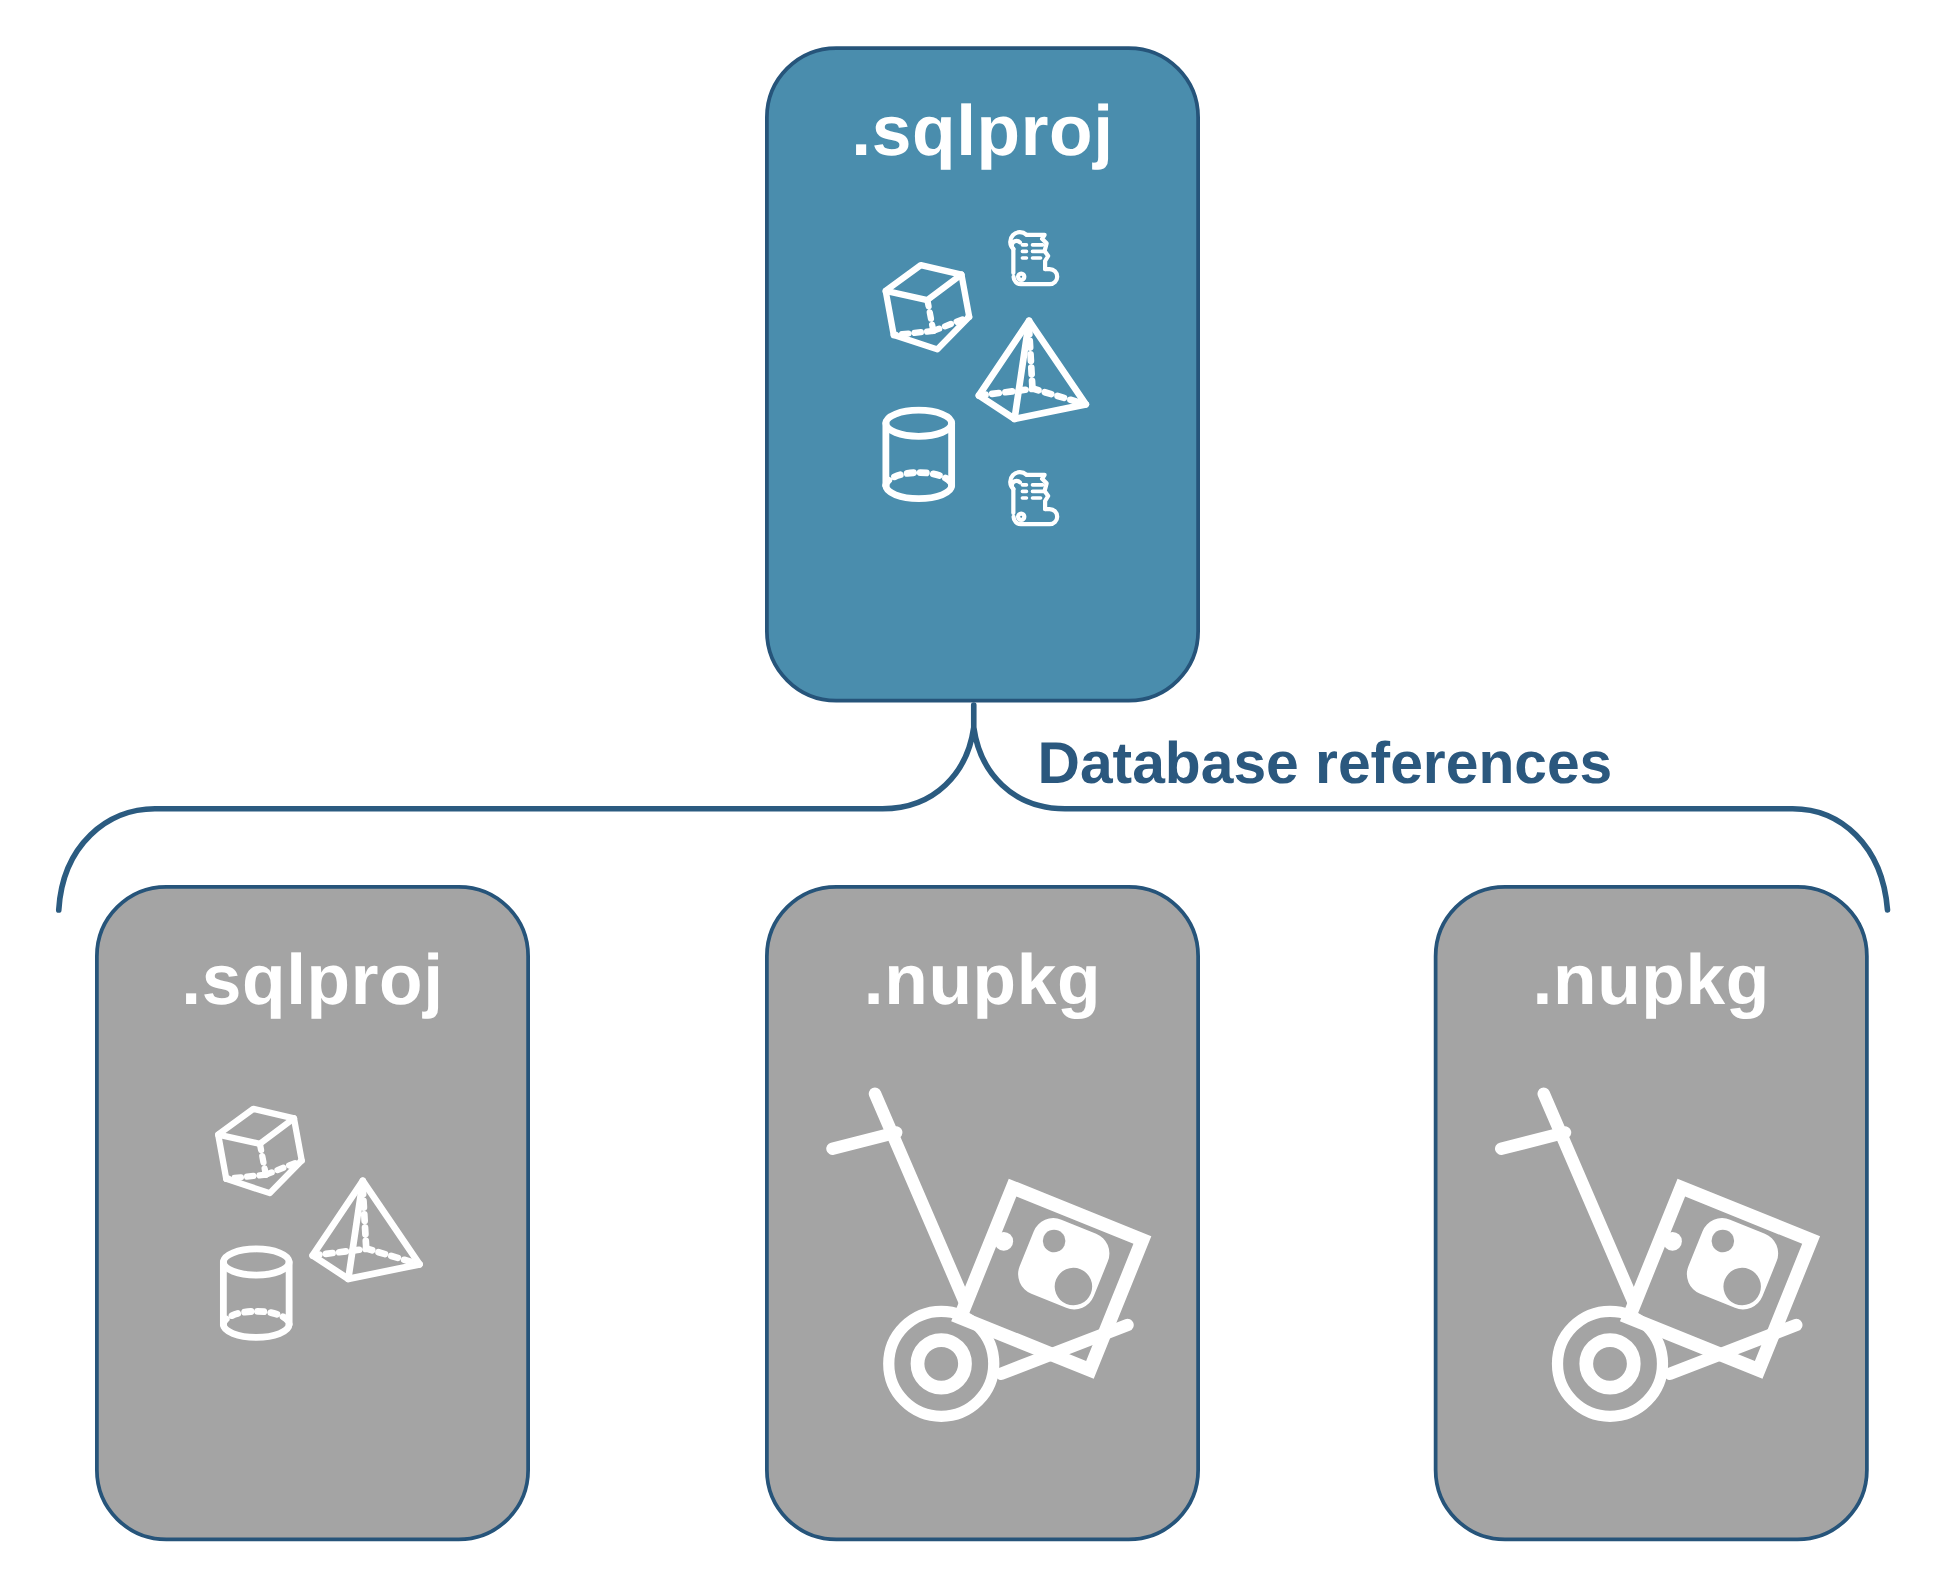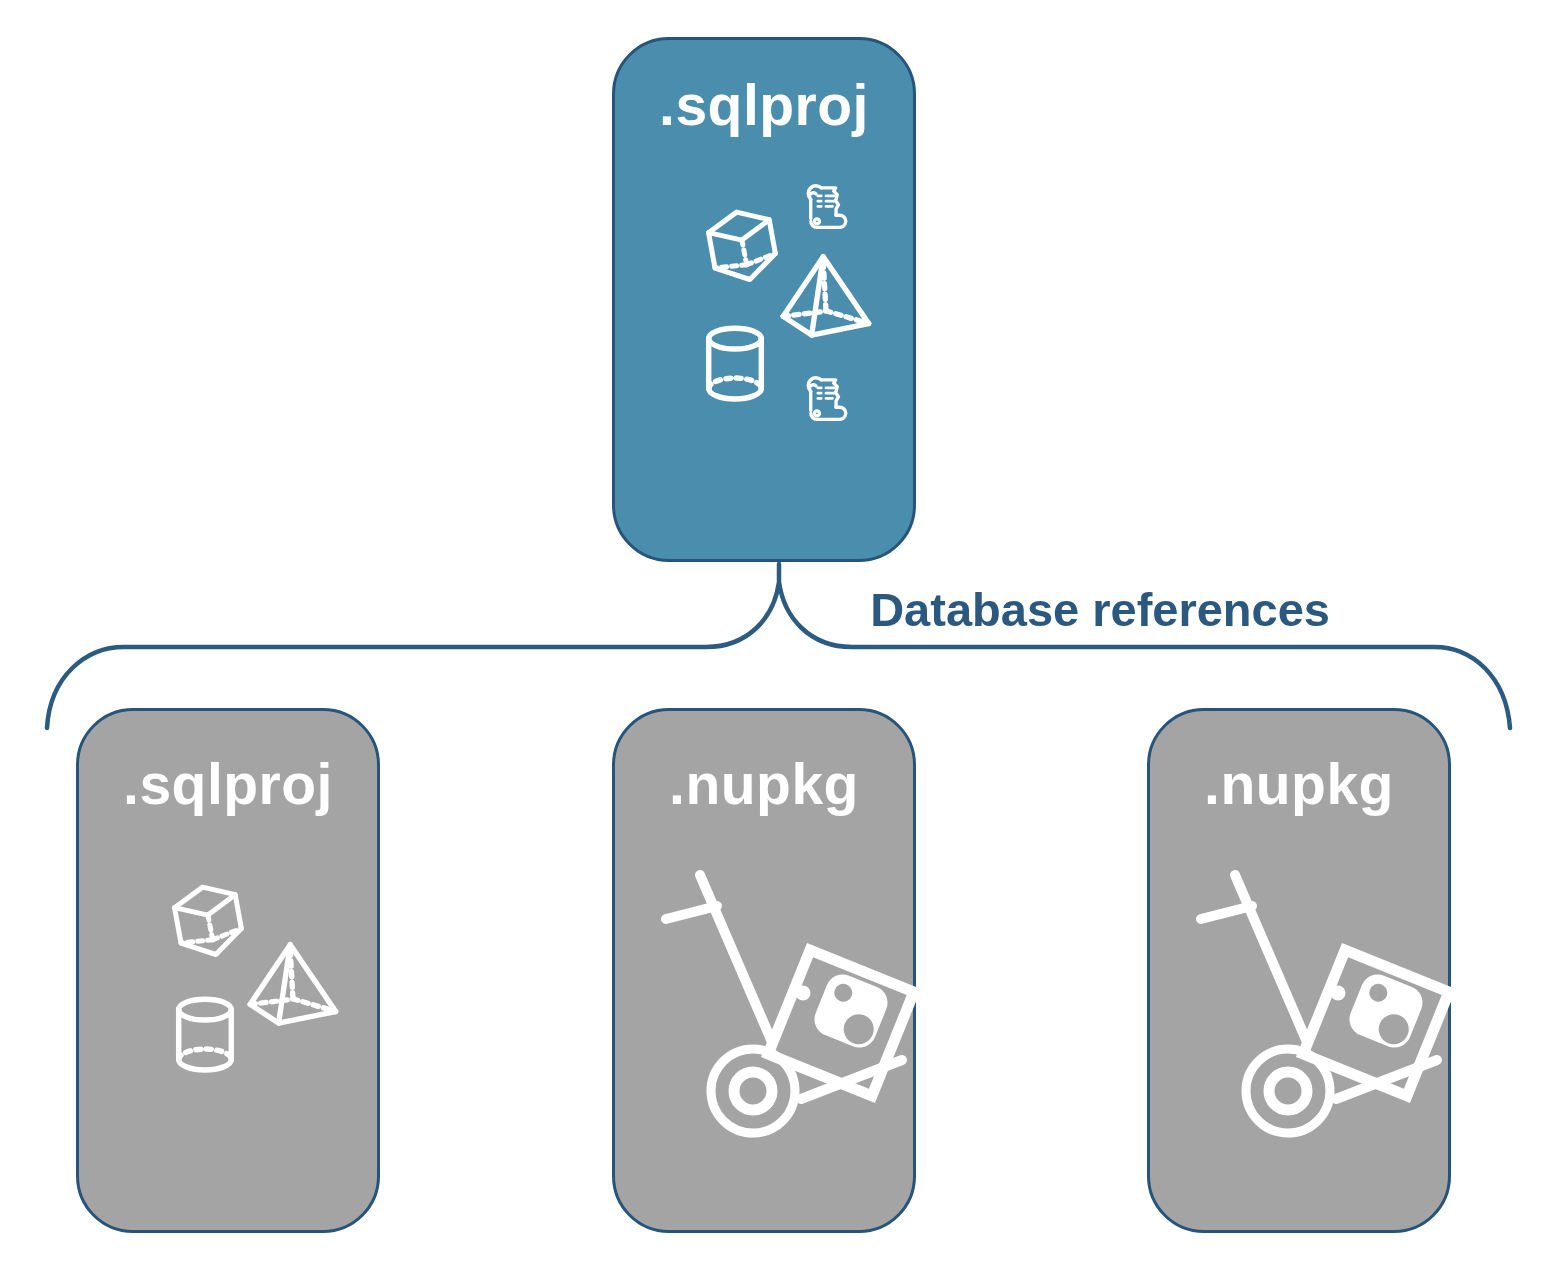--- a/index.html
+++ b/index.html
@@ -15,21 +15,21 @@
   body { background: var(--bg); font-family: "Liberation Sans", sans-serif; }
   .canvas {
     position: relative;
     width: 1566px;
     height: 1274px;
     background: var(--bg);
     overflow: hidden;
   }
   .box {
     position: absolute;
-    width: 304px;
+    width: 348px;
     height: 525px;
     border: 3.5px solid var(--border);
     border-radius: 57px;
   }
   .box--parent { background: var(--accent); left: 612px; top: 37px; }
   .box--child  { background: var(--gray); top: 708px; }
   #box-child-1 { left: 76px; }
   #box-child-2 { left: 612px; }
   #box-child-3 { left: 1147px; }
   .box-title {
@@ -57,21 +57,21 @@
   .c-pyr  { left:164px; top:227px; width:98px; height:90px; }
   .c-cyl  { left:94px; top:285px; width:64px; height:78px; }
   
   .c-truck { left:38px; top:155px; width:292px; height:285px; }
   
   .brace-svg { position:absolute; left:0; top:0; width:1566px; height:1274px; pointer-events:none; }
   .brace-path { stroke: var(--line); stroke-width: 4.5; fill:none; stroke-linecap: round; }
   .connector-label {
     position:absolute;
     left: 830px; top: 582px; width: 500px;
-    text-align:right;
+    text-align:left;
     font-size: 47px;
     font-weight: 700;
     color: var(--label);
   }
 </style>
 </head>
 <body>
 
 <div class="canvas">
 

